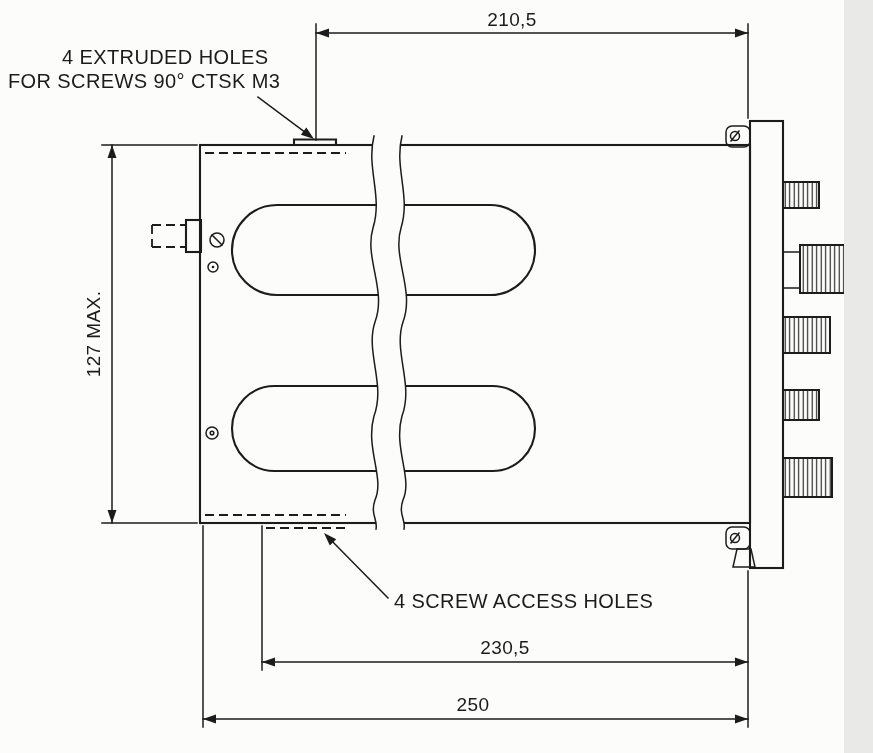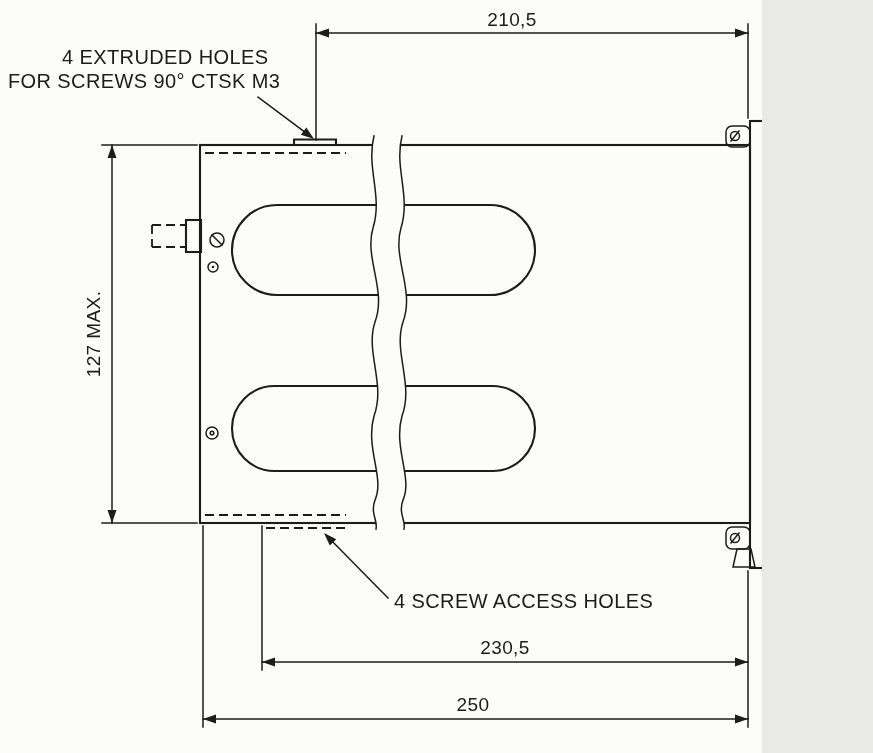--- a/index.html
+++ b/index.html
@@ -1,17 +1,17 @@
 <!DOCTYPE html>
 <html style="--ink: #1c1c1c; --paper: #fcfcfa;"><head>
 <meta charset="utf-8">
 <style>
   :root{ --ink:#1c1c1c; --paper:#fcfcfa; }
   html,body{margin:0;padding:0;background:#e9e9e7;}
-  .stage{width:762px;height:753px;background:var(--paper);position:relative;overflow:hidden;margin:0;}
+  .stage{width:844px;height:753px;background:var(--paper);position:relative;overflow:hidden;margin:0;}
   svg{display:block;width:873px;height:753px;}
   .ln{fill:none;stroke:var(--ink);stroke-width:2.1;stroke-linecap:square;stroke-linejoin:miter;}
   .thin{stroke-width:1.5;}
   .dashed{fill:none;stroke:var(--ink);stroke-width:1.8;stroke-dasharray:9 5;}
   .paperfill{fill:var(--paper);stroke:none;}
   .inkfill{fill:var(--ink);stroke:none;}
   .knurl-rect{fill:url(#knurl);stroke:var(--ink);stroke-width:2;}
   .txt{font-family:"Liberation Sans","DejaVu Sans",sans-serif;font-size:19px;fill:var(--ink);letter-spacing:.4px;}
   .note{font-size:20px;}
 </style>

